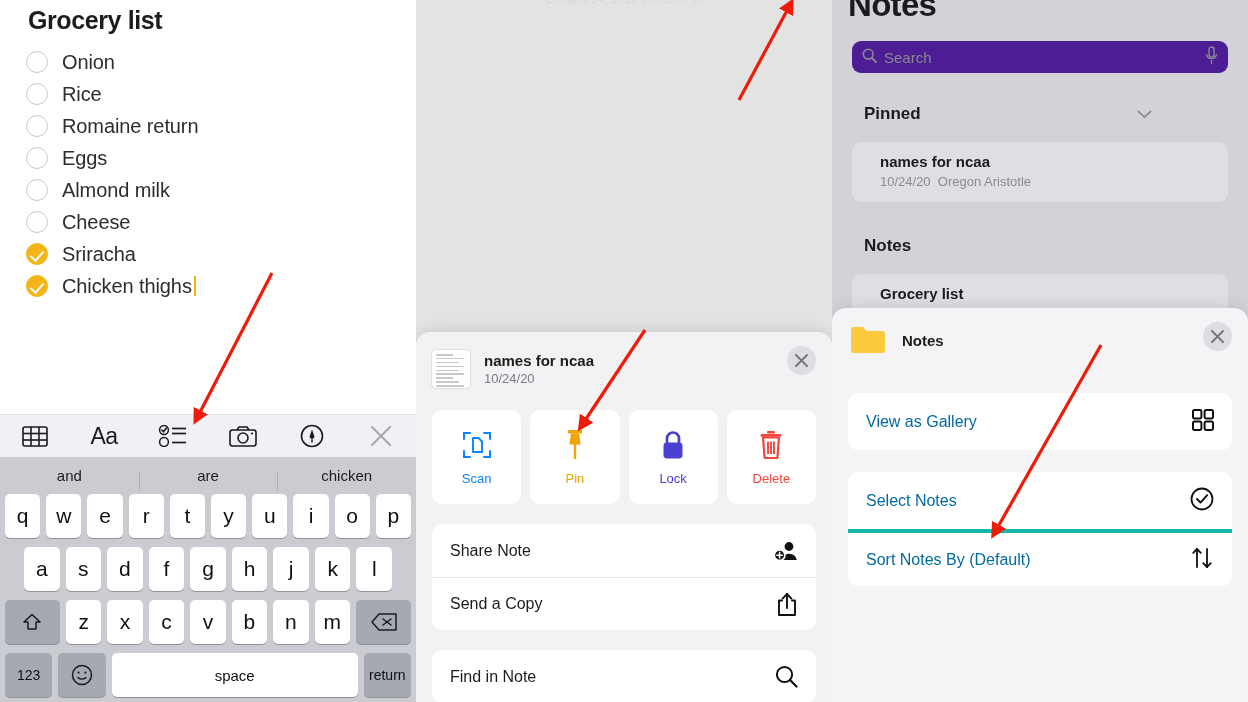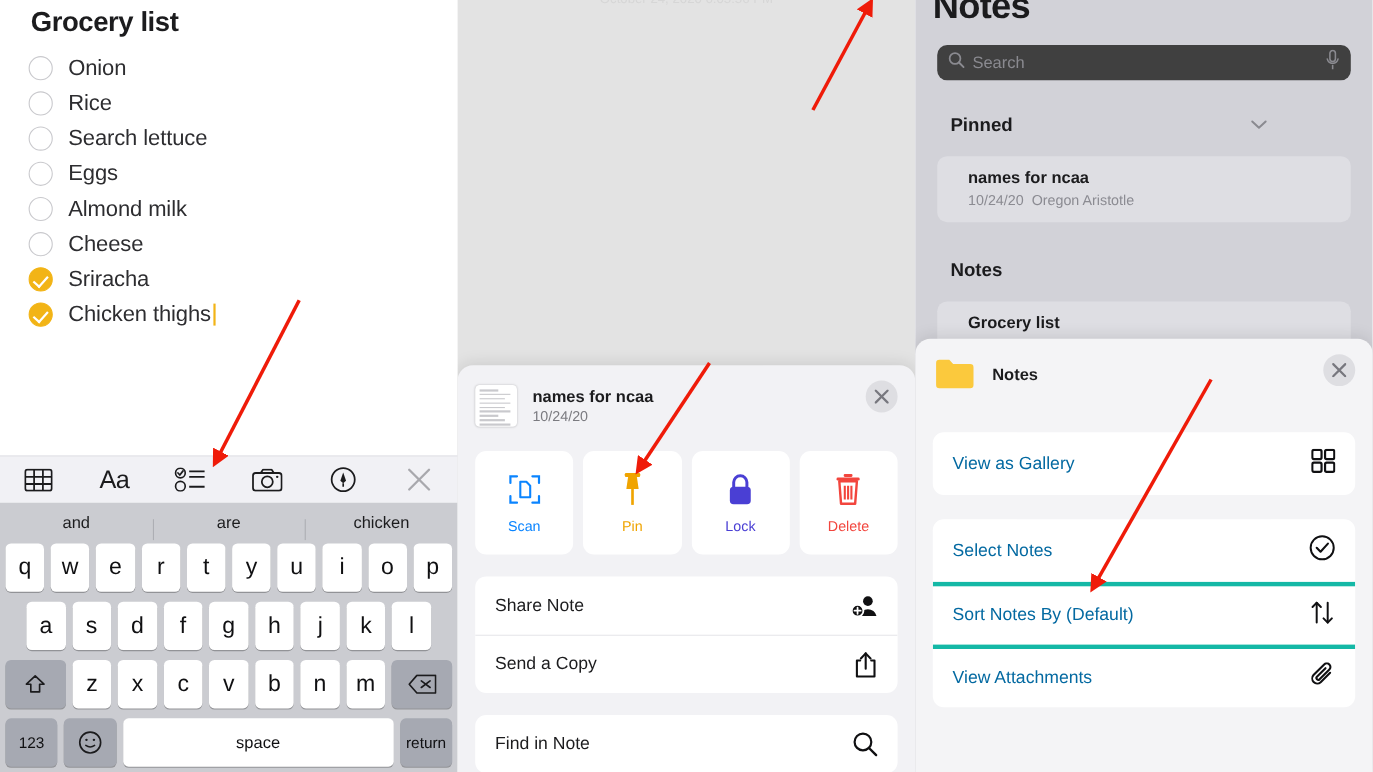--- a/index.html
+++ b/index.html
@@ -141,21 +141,21 @@
   .menu-ico { display: flex; align-items: center; }
 
   
   .rt-dim { position: absolute; inset: 0; background: #d2d2d8; }
   .rt-title {
     position: absolute; left: 16px; top: -14px;
     font-size: 33px; font-weight: 700; color: #1b1b1d; letter-spacing: -0.7px;
   }
   .rt-search {
     position: absolute; left: 20px; top: 41px; width: 376px; height: 32px;
-    background: #404040; border-radius: 9px;
+    background: #4c1d95; border-radius: 9px;
     display: flex; align-items: center; padding: 0 10px;
   }
   .rt-search-ph { font-size: 15px; color: #8a8a90; margin-left: 7px; flex: 1; }
   .rt-sect {
     position: absolute; left: 12px; width: 328px;
     display: flex; align-items: center; justify-content: space-between;
     padding: 0 20px;
   }
   .rt-sect-label { font-size: 17px; font-weight: 700; color: #1b1b1d; }
   .rt-card {
@@ -200,21 +200,21 @@
       <div class="todo-row">
         <div class="cb"></div>
         <div class="todo-label">Onion</div>
       </div>
       <div class="todo-row">
         <div class="cb"></div>
         <div class="todo-label">Rice</div>
       </div>
       <div class="todo-row">
         <div class="cb"></div>
-        <div class="todo-label">Search lettuce</div>
+        <div class="todo-label">Romaine return</div>
       </div>
       <div class="todo-row">
         <div class="cb"></div>
         <div class="todo-label">Eggs</div>
       </div>
       <div class="todo-row">
         <div class="cb"></div>
         <div class="todo-label">Almond milk</div>
       </div>
       <div class="todo-row">
@@ -555,28 +555,20 @@
           <span>Sort Notes By (Default)</span>
           <span>
             <svg width="24" height="24" viewBox="0 0 24 24">
                 <line x1="7" y1="3" x2="7" y2="21" stroke="#101012" stroke-width="1.8" stroke-linecap="round"></line>
                 <path d="M3.2 6.8 L7 3 L10.8 6.8" fill="none" stroke="#101012" stroke-width="1.8" stroke-linecap="round" stroke-linejoin="round"></path>
                 <line x1="17" y1="3" x2="17" y2="21" stroke="#101012" stroke-width="1.8" stroke-linecap="round"></line>
                 <path d="M13.2 17.2 L17 21 L20.8 17.2" fill="none" stroke="#101012" stroke-width="1.8" stroke-linecap="round" stroke-linejoin="round"></path>
               </svg>
           </span>
         </div>
-        <div class="rrow">
-          <span>View Attachments</span>
-          <span>
-            <svg width="22" height="24" viewBox="0 0 22 24">
-                <path d="M17.2 9.6 L8.6 18.2 A4.6 4.6 0 0 1 2.1 11.7 L11.8 2 A3.3 3.3 0 0 1 16.5 6.7 L7.6 15.6 A1.7 1.7 0 0 1 5.2 13.2 L13 5.4" fill="none" stroke="#101012" stroke-width="1.9" stroke-linecap="round" stroke-linejoin="round"></path>
-              </svg>
-          </span>
-        </div>
       </div>
     </div>
   </div>
 
   <svg class="arrow" style="left:0;top:0;width:1248px;height:702px">
     <defs>
       <marker id="ah" markerWidth="5" markerHeight="5" refX="2.6" refY="2.5" orient="auto">
         <path d="M0,0 L5,2.5 L0,5 Z" fill="#ef1b09"></path>
       </marker>
     </defs>

